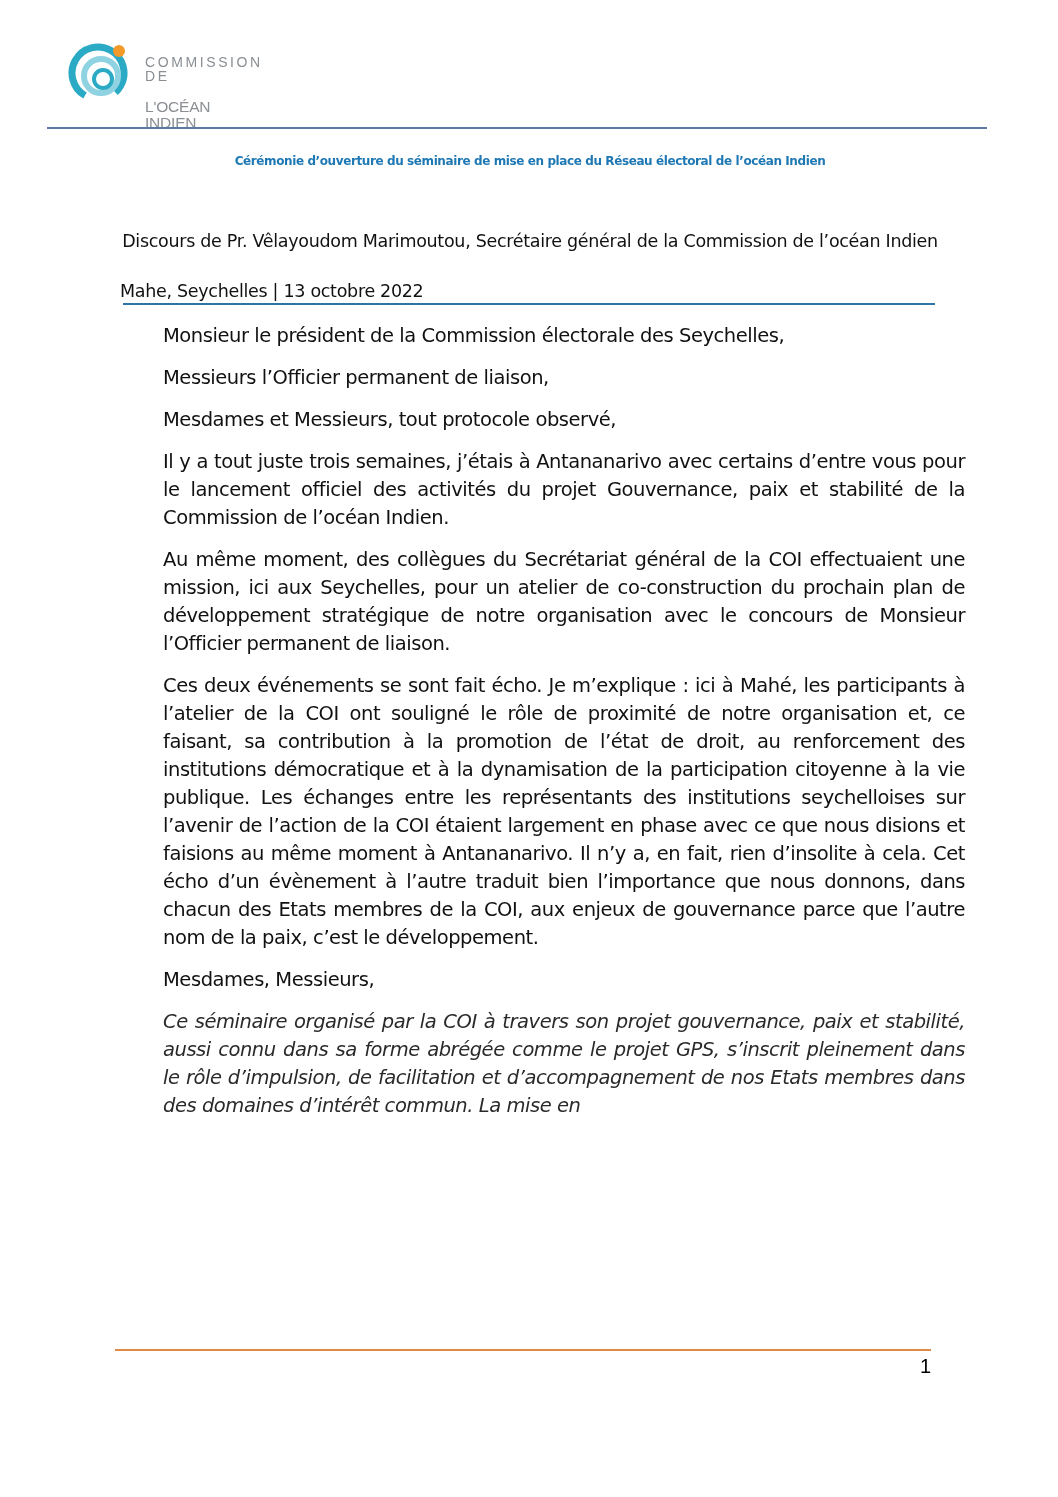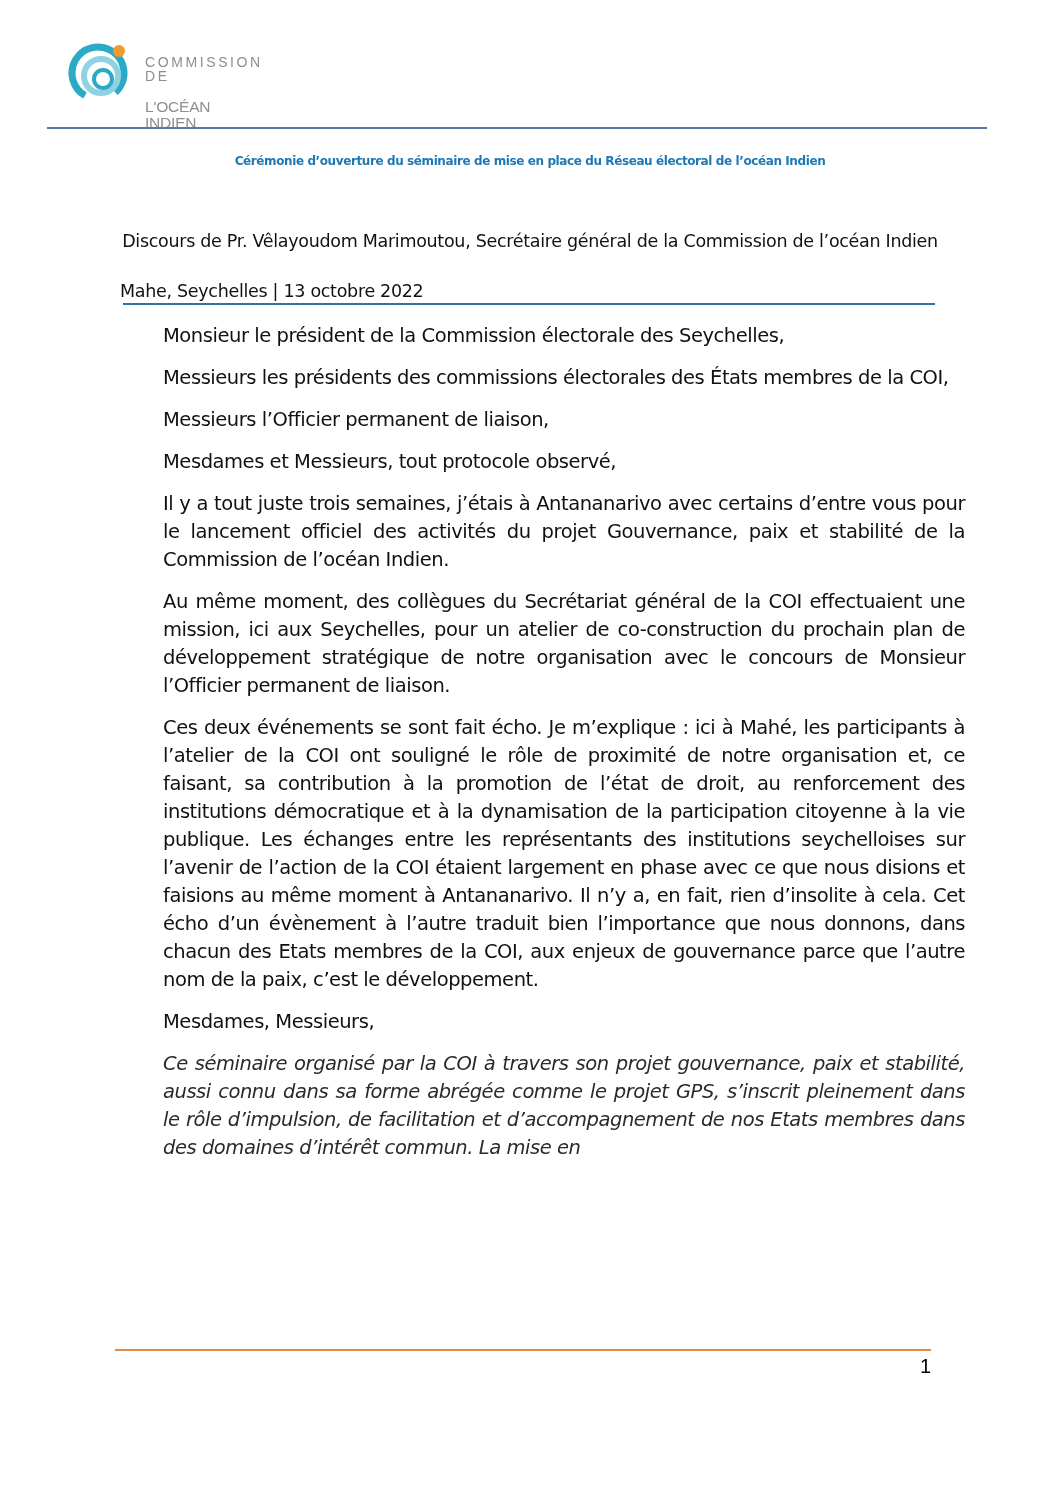--- a/index.html
+++ b/index.html
@@ -45,21 +45,20 @@
 
 <div class="top-rule"></div>
 
 <div class="title">Cérémonie d’ouverture du séminaire de mise en place du Réseau électoral de l’océan Indien</div>
 <div class="subtitle">Discours de Pr. Vêlayoudom Marimoutou, Secrétaire général de la Commission de l’océan Indien</div>
 <div class="dateline">Mahe, Seychelles | 13 octobre 2022</div>
 <div class="sub-rule"></div>
 
 <div class="body">
   <p>Monsieur le président de la Commission électorale des Seychelles,</p>
-  <p>Messieurs les présidents des commissions électorales des États membres de la COI,</p>
   <p>Messieurs l’Officier permanent de liaison,</p>
   <p>Mesdames et Messieurs, tout protocole observé,</p>
   <p>Il y a tout juste trois semaines, j’étais à Antananarivo avec certains d’entre vous pour le lancement officiel des activités du projet Gouvernance, paix et stabilité de la Commission de l’océan Indien.</p>
   <p>Au même moment, des collègues du Secrétariat général de la COI effectuaient une mission, ici aux Seychelles, pour un atelier de co-construction du prochain plan de développement stratégique de notre organisation avec le concours de Monsieur l’Officier permanent de liaison.</p>
   <p>Ces deux événements se sont fait écho. Je m’explique : ici à Mahé, les participants à l’atelier de la COI ont souligné le rôle de proximité de notre organisation et, ce faisant, sa contribution à la promotion de l’état de droit, au renforcement des institutions démocratique et à la dynamisation de la participation citoyenne à la vie publique. Les échanges entre les représentants des institutions seychelloises sur l’avenir de l’action de la COI étaient largement en phase avec ce que nous disions et faisions au même moment à Antananarivo. Il n’y a, en fait, rien d’insolite à cela. Cet écho d’un évènement à l’autre traduit bien l’importance que nous donnons, dans chacun des Etats membres de la COI, aux enjeux de gouvernance parce que l’autre nom de la paix, c’est le développement.</p>
   <p>Mesdames, Messieurs,</p>
   <p class="last">Ce séminaire organisé par la COI à travers son projet gouvernance, paix et stabilité, aussi connu dans sa forme abrégée comme le projet GPS, s’inscrit pleinement dans le rôle d’impulsion, de facilitation et d’accompagnement de nos Etats membres dans des domaines d’intérêt commun. La mise en</p>
 </div>
 
 <div class="foot-rule"></div>

